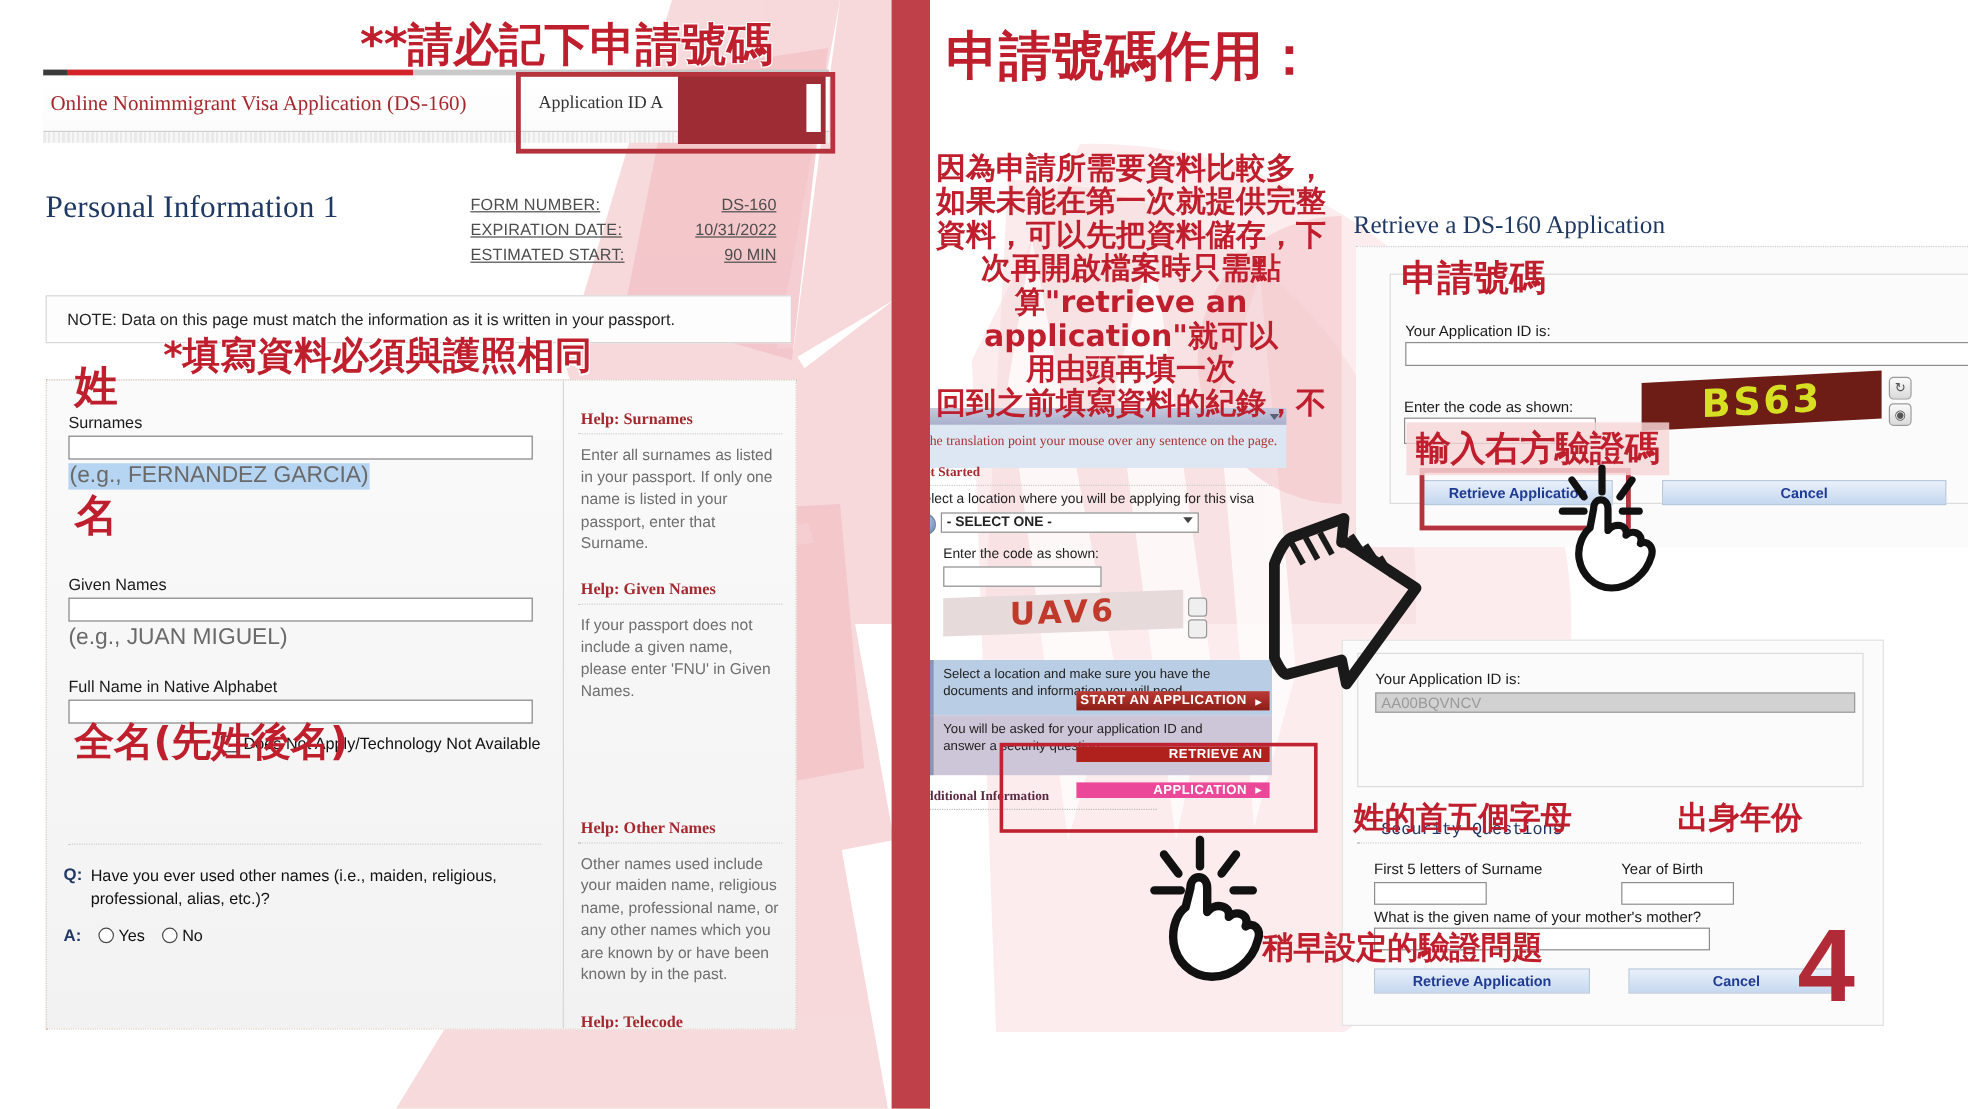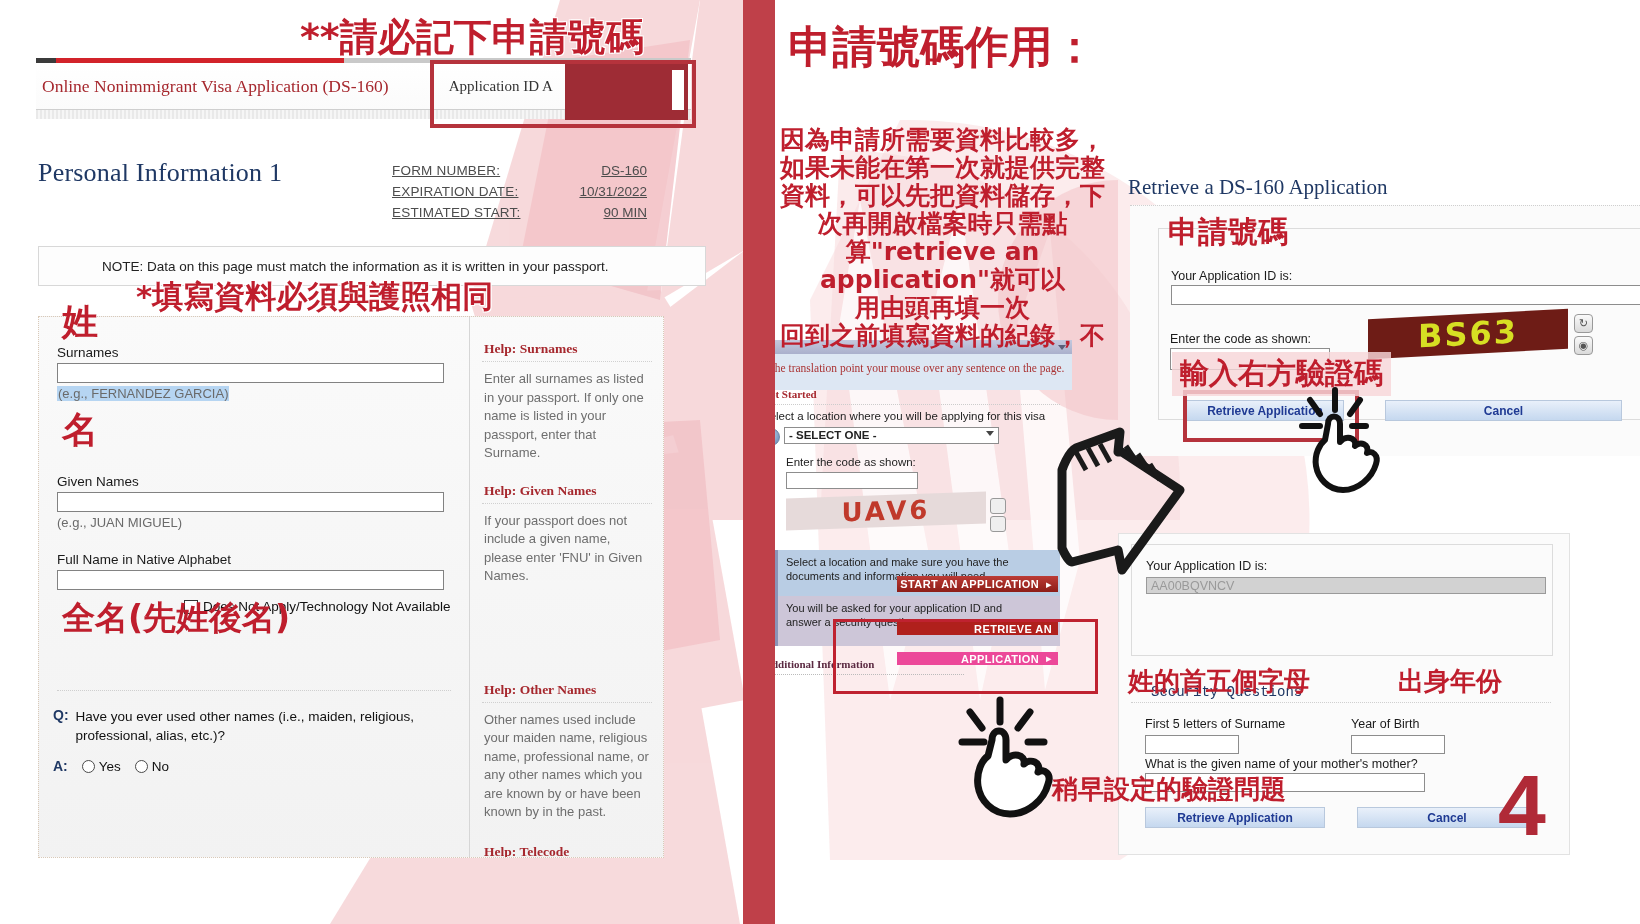--- a/index.html
+++ b/index.html
@@ -33,31 +33,31 @@
   .id-cover-bar{left:672px;top:70px;width:12px;height:40px;background:#ffffff;z-index:6;}
 
   .pi-title{left:38px;top:158px;font-family:"Liberation Serif",serif;font-size:26px;color:#1f3864;letter-spacing:.2px;}
 
   .meta{left:392px;top:160px;width:255px;font-size:13.5px;color:#4d4d4d;line-height:21px;}
   .meta .row{display:flex;justify-content:space-between;text-decoration:underline;}
   .meta .k{letter-spacing:.2px;}
   .meta .v{font-weight:400;}
 
   .note-box{left:38px;top:246px;width:620px;height:38px;border:1px solid #d8d8d8;background:#fdfdfd;
-            display:flex;align-items:center;padding-left:46px;}
+            display:flex;align-items:center;}
   .note-box span{font-size:13.5px;color:#222;padding-left:17px;}
 
   .form-area{left:38px;top:316px;width:624px;height:540px;border:1px dotted #d9c9b8;
              background:linear-gradient(to bottom,#fafafa,#f2f2f2);overflow:hidden;}
   .fa-left{position:absolute;left:0;top:0;width:430px;height:100%;}
   .fa-right{position:absolute;left:430px;top:0;width:194px;height:100%;border-left:1px solid #d6d6d6;}
 
   .fld-label{font-size:13.5px;color:#1a1a1a;margin:0 0 3px 18px;}
   .fld-input{margin-left:18px;width:385px;height:18px;border:1px solid #828282;background:#fff;}
-  .fld-hint{font-size:13px;color:#6a6a6a;margin:3px 0 0 18px;}
+  .fld-hint{font-size:19px;color:#6a6a6a;margin:3px 0 0 18px;}
   .fld-hint.sel{background:#b6d5f2;display:inline-block;padding:0 1px;margin-left:18px;}
 
   .chk-row{margin:9px 0 0 145px;display:flex;align-items:center;gap:5px;}
   .chk{width:12px;height:12px;border:1.5px solid #333;background:#fff;display:inline-block;}
   .chk-lbl{font-size:13.5px;color:#111;}
 
   .sep{margin:14px 18px 0 18px;border-top:1px dotted #cfcfcf;}
 
   .qa{margin:16px 0 0 14px;}
   .qrow{display:flex;gap:7px;}

